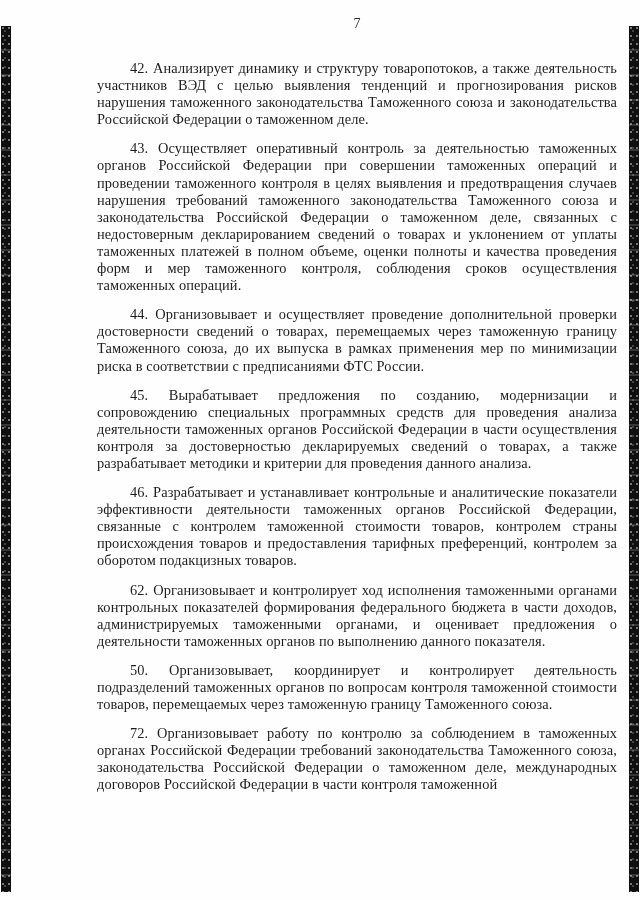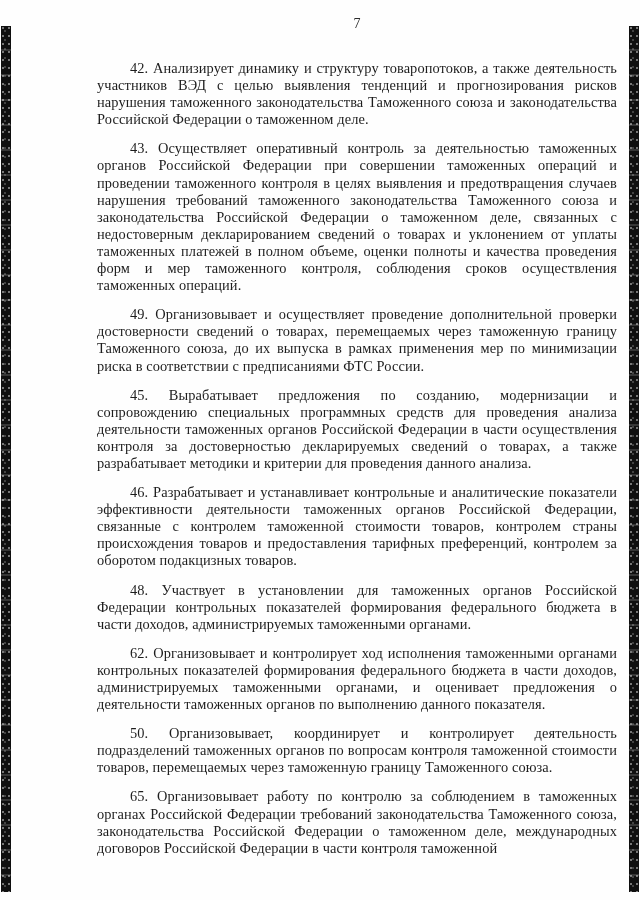--- a/index.html
+++ b/index.html
@@ -62,22 +62,21 @@
 <div class="page">
 
   <div class="edge edge-left"></div>
   <div class="edge edge-right"></div>
 
   <div class="content">
     <div class="pagenum">7</div>
 
     <p class="para">42. Анализирует динамику и структуру товаропотоков, а также деятельность участников ВЭД с целью выявления тенденций и прогнозирования рисков нарушения таможенного законодательства Таможенного союза и законодательства Российской Федерации о таможенном деле.</p>
     <p class="para">43. Осуществляет оперативный контроль за деятельностью таможенных органов Российской Федерации при совершении таможенных операций и проведении таможенного контроля в целях выявления и предотвращения случаев нарушения требований таможенного законодательства Таможенного союза и законодательства Российской Федерации о таможенном деле, связанных с недостоверным декларированием сведений о товарах и уклонением от уплаты таможенных платежей в полном объеме, оценки полноты и качества проведения форм и мер таможенного контроля, соблюдения сроков осуществления таможенных операций.</p>
-    <p class="para">49. Организовывает и осуществляет проведение дополнительной проверки достоверности сведений о товарах, перемещаемых через таможенную границу Таможенного союза, до их выпуска в рамках применения мер по минимизации риска в соответствии с предписаниями ФТС России.</p>
+    <p class="para">44. Организовывает и осуществляет проведение дополнительной проверки достоверности сведений о товарах, перемещаемых через таможенную границу Таможенного союза, до их выпуска в рамках применения мер по минимизации риска в соответствии с предписаниями ФТС России.</p>
     <p class="para">45. Вырабатывает предложения по созданию, модернизации и сопровождению специальных программных средств для проведения анализа деятельности таможенных органов Российской Федерации в части осуществления контроля за достоверностью декларируемых сведений о товарах, а также разрабатывает методики и критерии для проведения данного анализа.</p>
     <p class="para">46. Разрабатывает и устанавливает контрольные и аналитические показатели эффективности деятельности таможенных органов Российской Федерации, связанные с контролем таможенной стоимости товаров, контролем страны происхождения товаров и предоставления тарифных преференций, контролем за оборотом подакцизных товаров.</p>
-    <p class="para">48. Участвует в установлении для таможенных органов Российской Федерации контрольных показателей формирования федерального бюджета в части доходов, администрируемых таможенными органами.</p>
     <p class="para">62. Организовывает и контролирует ход исполнения таможенными органами контрольных показателей формирования федерального бюджета в части доходов, администрируемых таможенными органами, и оценивает предложения о деятельности таможенных органов по выполнению данного показателя.</p>
     <p class="para">50. Организовывает, координирует и контролирует деятельность подразделений таможенных органов по вопросам контроля таможенной стоимости товаров, перемещаемых через таможенную границу Таможенного союза.</p>
-    <p class="para">65. Организовывает работу по контролю за соблюдением в таможенных органах Российской Федерации требований законодательства Таможенного союза, законодательства Российской Федерации о таможенном деле, международных договоров Российской Федерации в части контроля таможенной</p>
+    <p class="para">72. Организовывает работу по контролю за соблюдением в таможенных органах Российской Федерации требований законодательства Таможенного союза, законодательства Российской Федерации о таможенном деле, международных договоров Российской Федерации в части контроля таможенной</p>
   </div>
 
 </div>
 
 </body></html>

